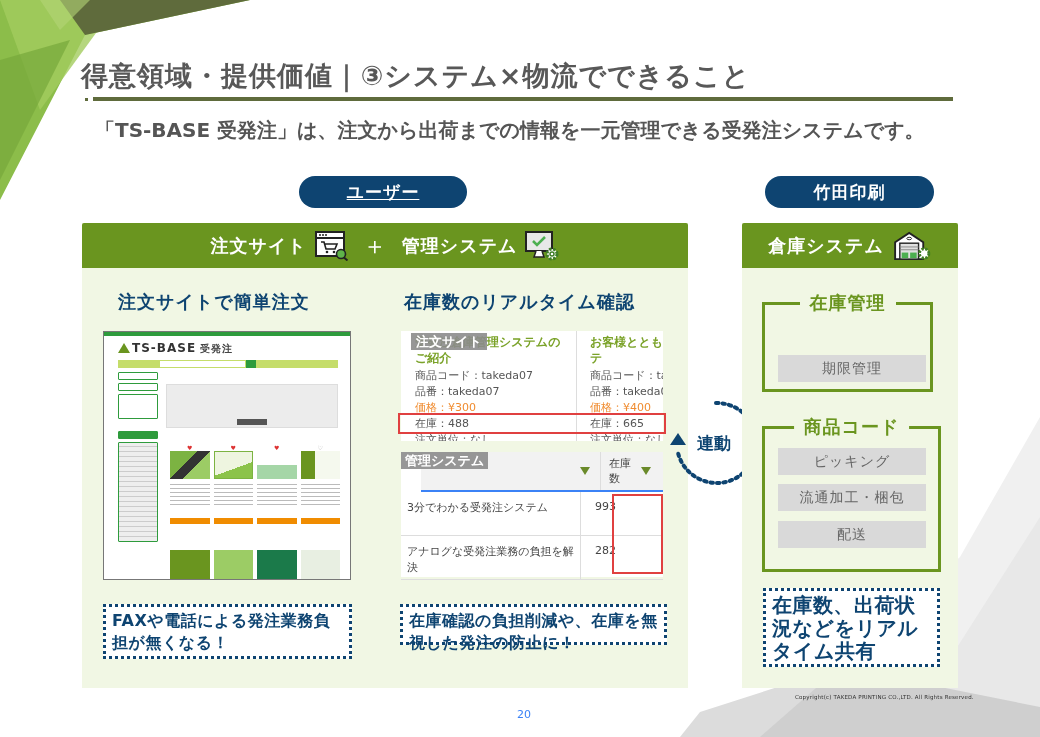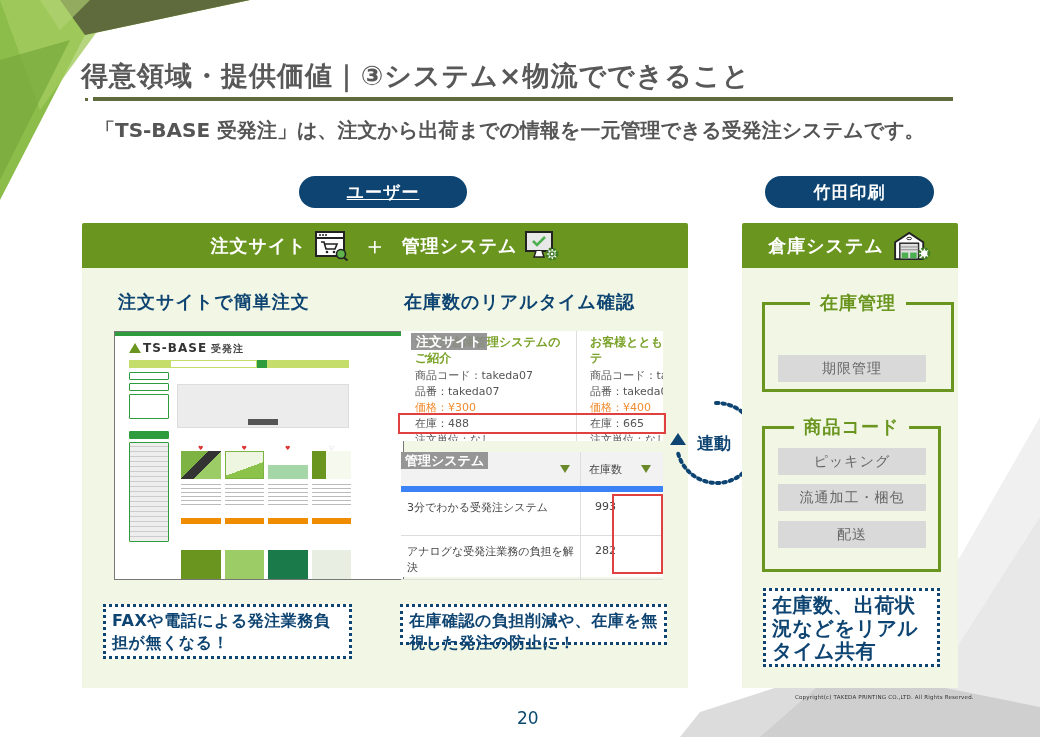--- a/index.html
+++ b/index.html
@@ -24,21 +24,21 @@
   .panel-right { left: 742px; top: 223px; width: 216px; height: 465px; }
   .panel-head { height: 45px; background: #6a951f; color: #fff; font-weight: bold; font-size: 18px; display: flex; align-items: center; justify-content: center; gap: 8px; border-radius: 2px 2px 0 0; letter-spacing: 1px; }
   .panel-head .plus { font-size: 24px; font-weight: normal; margin: 0 6px; }
   .icon-box { display: inline-block; width: 34px; height: 30px; }
 
   .subhead { position: absolute; font-size: 18px; font-weight: bold; color: #0e4471; letter-spacing: 1px; white-space: nowrap; }
   .sub1 { left: 118px; top: 290px; }
   .sub2 { left: 404px; top: 290px; }
 
   
-  .shot { position: absolute; left: 114px; top: 331px; width: 290px; height: 249px; background: #fff; border: 1px solid #777; overflow: hidden; }
+  .shot { position: absolute; left: 103px; top: 331px; width: 248px; height: 249px; background: #fff; border: 1px solid #777; overflow: hidden; }
   .shot .topbar { height: 4px; background: #2e9b3c; }
   .shot .logo { position: absolute; left: 14px; top: 9px; font-size: 12px; font-weight: bold; color: #333; letter-spacing: 1px; }
   .shot .logo .tri { display: inline-block; width: 0; height: 0; border-left: 6px solid transparent; border-right: 6px solid transparent; border-bottom: 10px solid #6a951f; margin-right: 2px; vertical-align: -1px; }
   .shot .logo .sub { font-size: 10px; color: #444; margin-left: 4px; }
   .shot .searchbar { position: absolute; left: 14px; top: 28px; width: 220px; height: 8px; background: #c5dd6a; }
   .shot .searchbar .inp { position: absolute; left: 42px; top: 1px; width: 85px; height: 6px; background: #fff; }
   .shot .searchbar .btn { position: absolute; left: 128px; top: 0; width: 10px; height: 8px; background: #2e9b3c; }
   .shot .side { position: absolute; left: 14px; top: 40px; width: 40px; height: 210px; }
   .shot .side .sb { height: 8px; border: 1px solid #2e9b3c; margin-bottom: 3px; border-radius: 1px; }
   .shot .side .sb.tall { height: 25px; }
@@ -65,45 +65,45 @@
   .snip .col { position: absolute; top: 0; width: 165px; padding-left: 14px; font-size: 11px; color: #555; line-height: 16px; }
   .snip .col1 { left: 0; }
   .snip .col2 { left: 175px; border-left: 1px solid #ddd; padding-left: 13px; }
   .snip .pname { color: #7aa228; font-weight: bold; font-size: 12px; line-height: 16px; height: 34px; margin-top: 3px; }
   .snip .price { color: #f08c30; }
   .snip .tag { position: absolute; left: 10px; top: 2px; background: rgba(140,140,140,0.9); color: #fff; font-weight: bold; font-size: 13px; padding: 0 5px; height: 17px; line-height: 17px; }
   .redbox { position: absolute; border: 2px solid #e04040; }
   .rb1 { left: 398px; top: 413px; width: 268px; height: 21px; }
 
   .tbl { position: absolute; left: 401px; top: 452px; width: 262px; height: 125px; background: #fff; font-size: 11px; color: #444; }
-  .tbl .hdr { height: 40px; background: #f2f2f2; display: flex; border-bottom: 6px solid #3b82f6; }
+  .tbl .hdr { height: 40px; background: #f2f2f2; display: flex; border-bottom: 2px solid #3b82f6; margin-left: 20px; }
   .tbl .h1 { width: 180px; display: flex; align-items: center; justify-content: flex-end; padding-right: 10px; border-right: 1px solid #ddd; }
   .tbl .h2 { flex: 1; display: flex; align-items: center; justify-content: space-between; padding: 0 12px 0 8px; }
   .tbl .tri { width: 0; height: 0; border-left: 5px solid transparent; border-right: 5px solid transparent; border-top: 8px solid #6a8a2a; }
   .tbl .row { display: flex; height: 44px; border-bottom: 1px solid #ddd; }
   .tbl .row .c1 { width: 180px; padding: 8px 6px; line-height: 16px; border-right: 1px solid #ddd; }
   .tbl .row .c2 { flex: 1; text-align: left; padding: 8px 14px; }
   .tbl .tag { position: absolute; left: 0; top: 0; background: rgba(140,140,140,0.9); color: #fff; font-weight: bold; font-size: 13px; padding: 0 4px; height: 17px; line-height: 17px; }
   .rb2 { left: 612px; top: 494px; width: 51px; height: 80px; }
 
   .link { position: absolute; left: 670px; top: 397px; width: 92px; height: 92px; }
   .link-label { position: absolute; left: 697px; top: 432px; font-size: 17px; font-weight: bold; color: #0e4471; }
 
   .note { position: absolute; background: #fff; border: 3px dotted #0e4471; color: #0e4471; font-weight: bold; font-size: 16px; line-height: 22px; padding: 3px 6px; letter-spacing: 0.5px; }
   .note1 { left: 103px; top: 604px; width: 249px; height: 55px; }
   .note2 { left: 400px; top: 604px; width: 267px; height: 41px; }
   .note3 { left: 763px; top: 588px; width: 177px; height: 79px; font-size: 20px; line-height: 23px; }
 
   .group { position: absolute; border: 3px solid #6a951f; }
-  .grp1 { left: 762px; top: 302px; width: 192px; height: 90px; }
+  .grp1 { left: 762px; top: 302px; width: 171px; height: 90px; }
   .grp2 { left: 762px; top: 426px; width: 179px; height: 146px; }
   .grp-title { position: absolute; top: -14px; left: 50%; transform: translateX(-50%); background: #f1f7e4; padding: 0 10px; font-size: 18px; font-weight: bold; color: #6a951f; white-space: nowrap; letter-spacing: 1px; }
   .item { position: absolute; left: 13px; width: 148px; height: 27px; background: #d9d9d9; color: #666; font-size: 14px; display: flex; align-items: center; justify-content: center; letter-spacing: 1px; }
 
-  .page-num { position: absolute; left: 517px; top: 708px; font-size: 17px; color: #0c4a6e; }
+  .page-num { position: absolute; left: 517px; top: 708px; font-size: 11px; color: #3b82f6; }
   .copyright { position: absolute; left: 795px; top: 694px; font-size: 5.5px; color: #333; letter-spacing: 0.2px; white-space: nowrap; }
 </style>
 </head>
 <body>
 
 <svg class="deco-left" viewBox="0 0 260 200">
   <polygon points="0,0 250,0 85,35 0,200" fill="#8cbd4a"></polygon>
   <polygon points="0,0 120,0 40,110" fill="#a2cc5e" opacity="0.8"></polygon>
   <polygon points="0,60 70,40 0,180" fill="#76a83a" opacity="0.7"></polygon>
   <polygon points="60,0 250,0 85,35" fill="#5f6b3c"></polygon>

